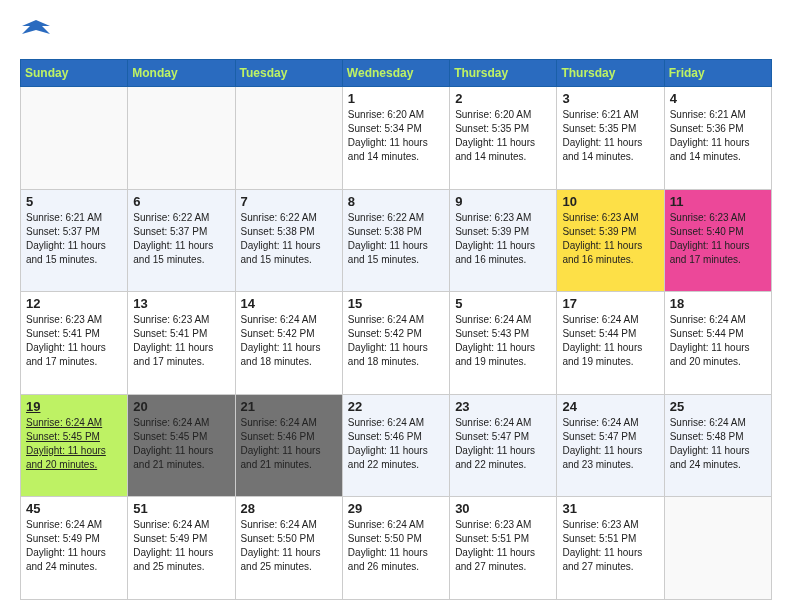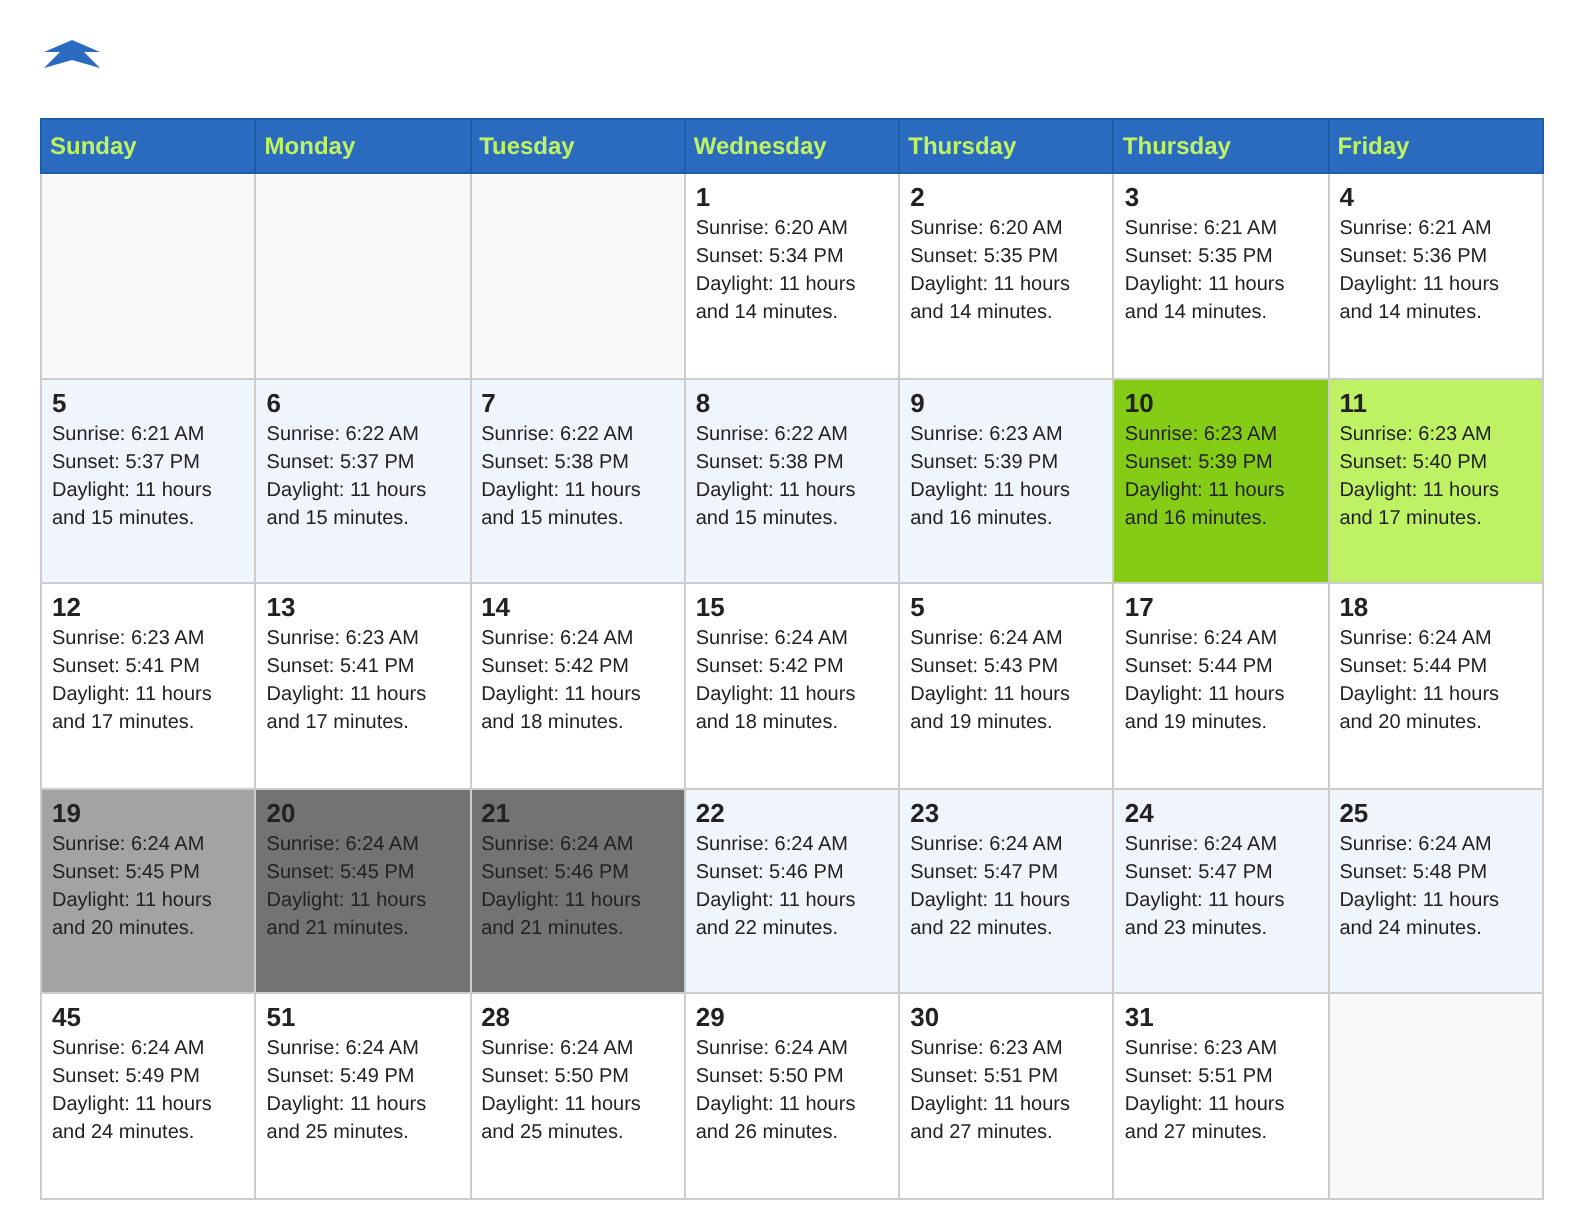--- a/index.html
+++ b/index.html
@@ -183,27 +183,27 @@
             <div class="cell-text" style="white-space: pre-line;">Sunrise: 6:22 AM
 Sunset: 5:38 PM
 Daylight: 11 hours and 15 minutes.</div>
           </td>
           <td style="background: rgb(240, 244, 251);">
             <span class="day-num">9</span>
             <div class="cell-text" style="white-space: pre-line;">Sunrise: 6:23 AM
 Sunset: 5:39 PM
 Daylight: 11 hours and 16 minutes.</div>
           </td>
-          <td style="background: #84cc16;">
+          <td style="background: #fde047;">
             <span class="day-num">10</span>
             <div class="cell-text" style="white-space: pre-line;">Sunrise: 6:23 AM
 Sunset: 5:39 PM
 Daylight: 11 hours and 16 minutes.</div>
           </td>
-          <td style="background: #bef264;">
+          <td style="background: #ec4899;">
             <span class="day-num">11</span>
             <div class="cell-text" style="white-space: pre-line;">Sunrise: 6:23 AM
 Sunset: 5:40 PM
 Daylight: 11 hours and 17 minutes.</div>
           </td>
         </tr>
         <tr>
           <td>
             <span class="day-num">12</span>
             <div class="cell-text" style="white-space: pre-line;">Sunrise: 6:23 AM
@@ -241,21 +241,21 @@
 Daylight: 11 hours and 19 minutes.</div>
           </td>
           <td>
             <span class="day-num">18</span>
             <div class="cell-text" style="white-space: pre-line;">Sunrise: 6:24 AM
 Sunset: 5:44 PM
 Daylight: 11 hours and 20 minutes.</div>
           </td>
         </tr>
         <tr>
-          <td style="background: #a3a3a3;">
+          <td style="background: #bef264; text-decoration: underline;">
             <span class="day-num">19</span>
             <div class="cell-text" style="white-space: pre-line;">Sunrise: 6:24 AM
 Sunset: 5:45 PM
 Daylight: 11 hours and 20 minutes.</div>
           </td>
           <td style="background: #737373;">
             <span class="day-num">20</span>
             <div class="cell-text" style="white-space: pre-line;">Sunrise: 6:24 AM
 Sunset: 5:45 PM
 Daylight: 11 hours and 21 minutes.</div>

